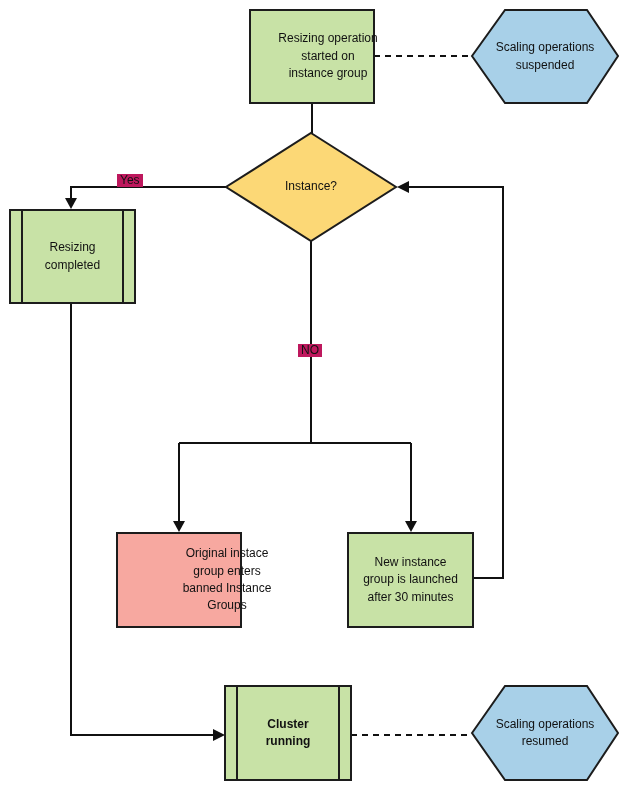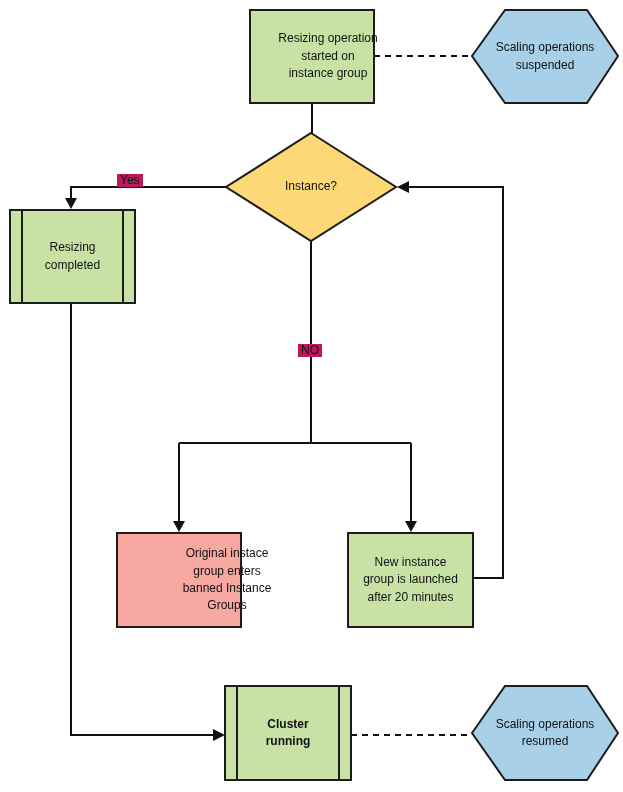--- a/index.html
+++ b/index.html
@@ -118,21 +118,21 @@
   <div class="node-label" style="left:22px; top:210px; width:101px; height:93px;">Resizing
 completed</div>
 
   <div class="node-label" style="left:117px; top:533px; width:124px; height:94px;padding-left:48px;">Original instace
 group enters
 banned Instance
 Groups</div>
 
   <div class="node-label" style="left:348px; top:533px; width:125px; height:94px;">New instance
 group is launched
-after 20 minutes</div>
+after 30 minutes</div>
 
   <div class="node-label" style="left:237px; top:686px; width:102px; height:94px;font-weight:bold;">Cluster
 running</div>
 
   <div class="node-label" style="left:472px; top:686px; width:146px; height:94px;">Scaling operations
 resumed</div>
 
   <div class="edge-label" style="left:117px; top:174px;">Yes</div>
 
   <div class="edge-label" style="left:298px; top:344px;">NO</div>

